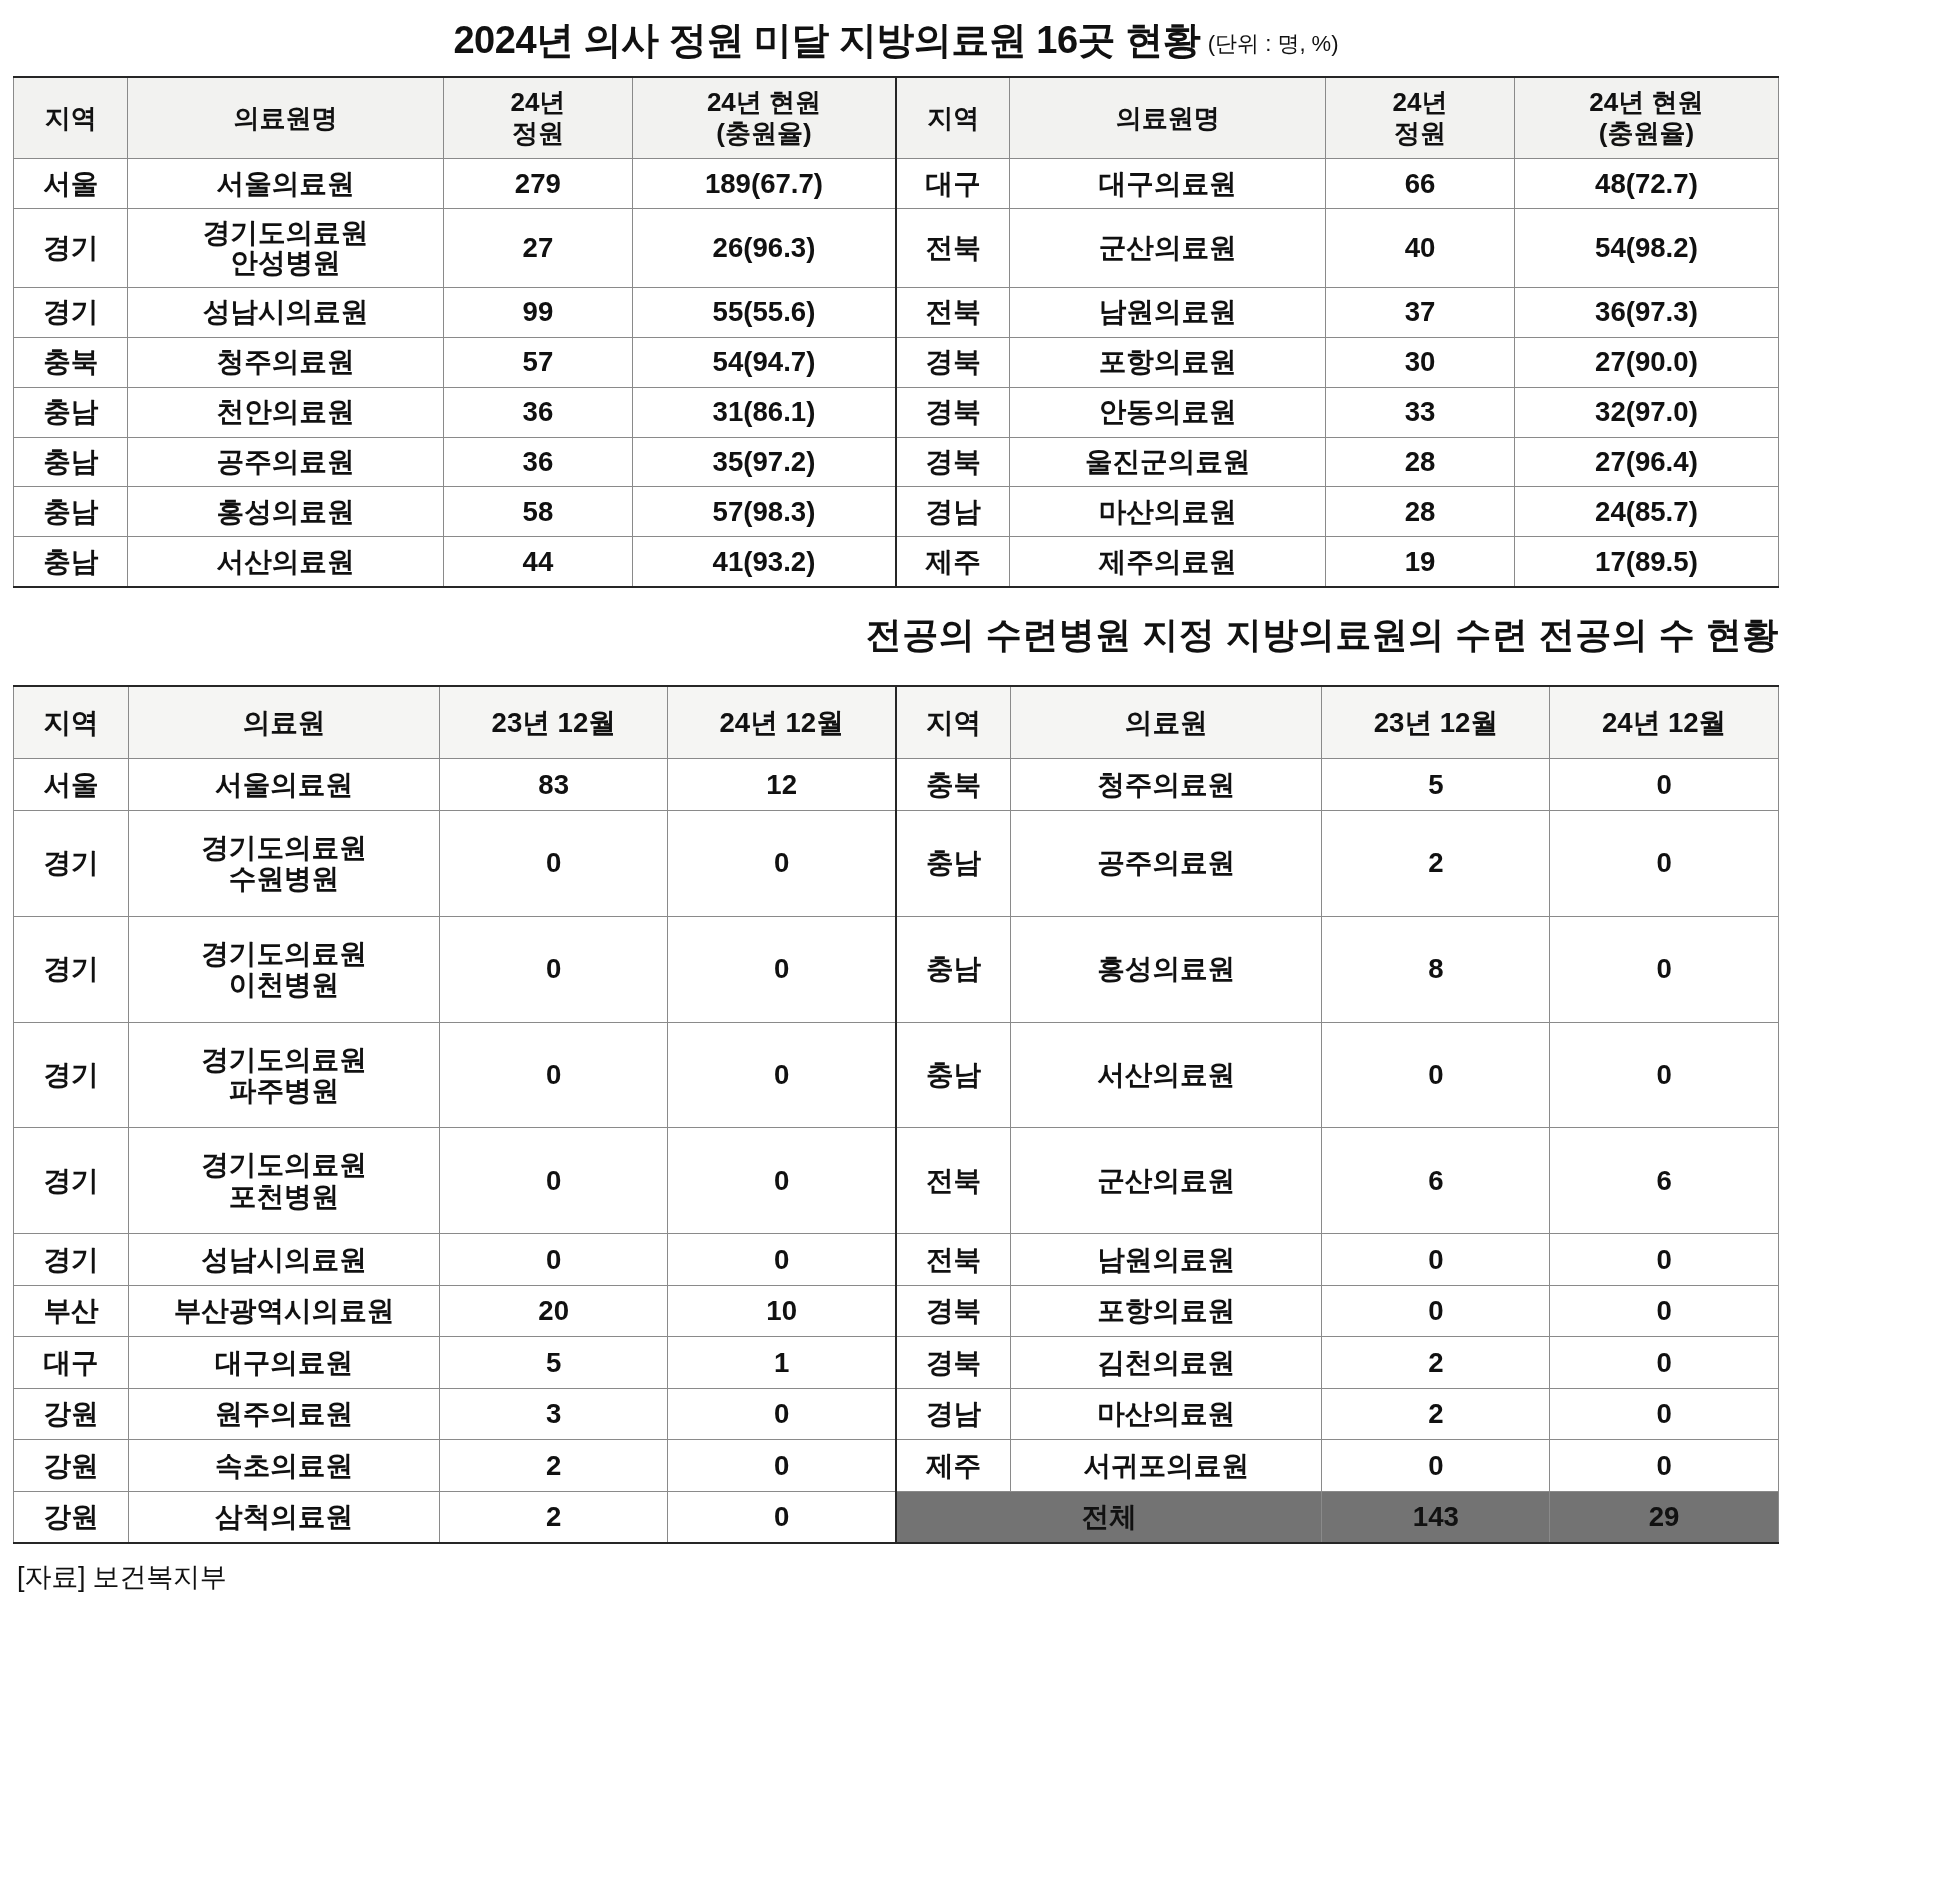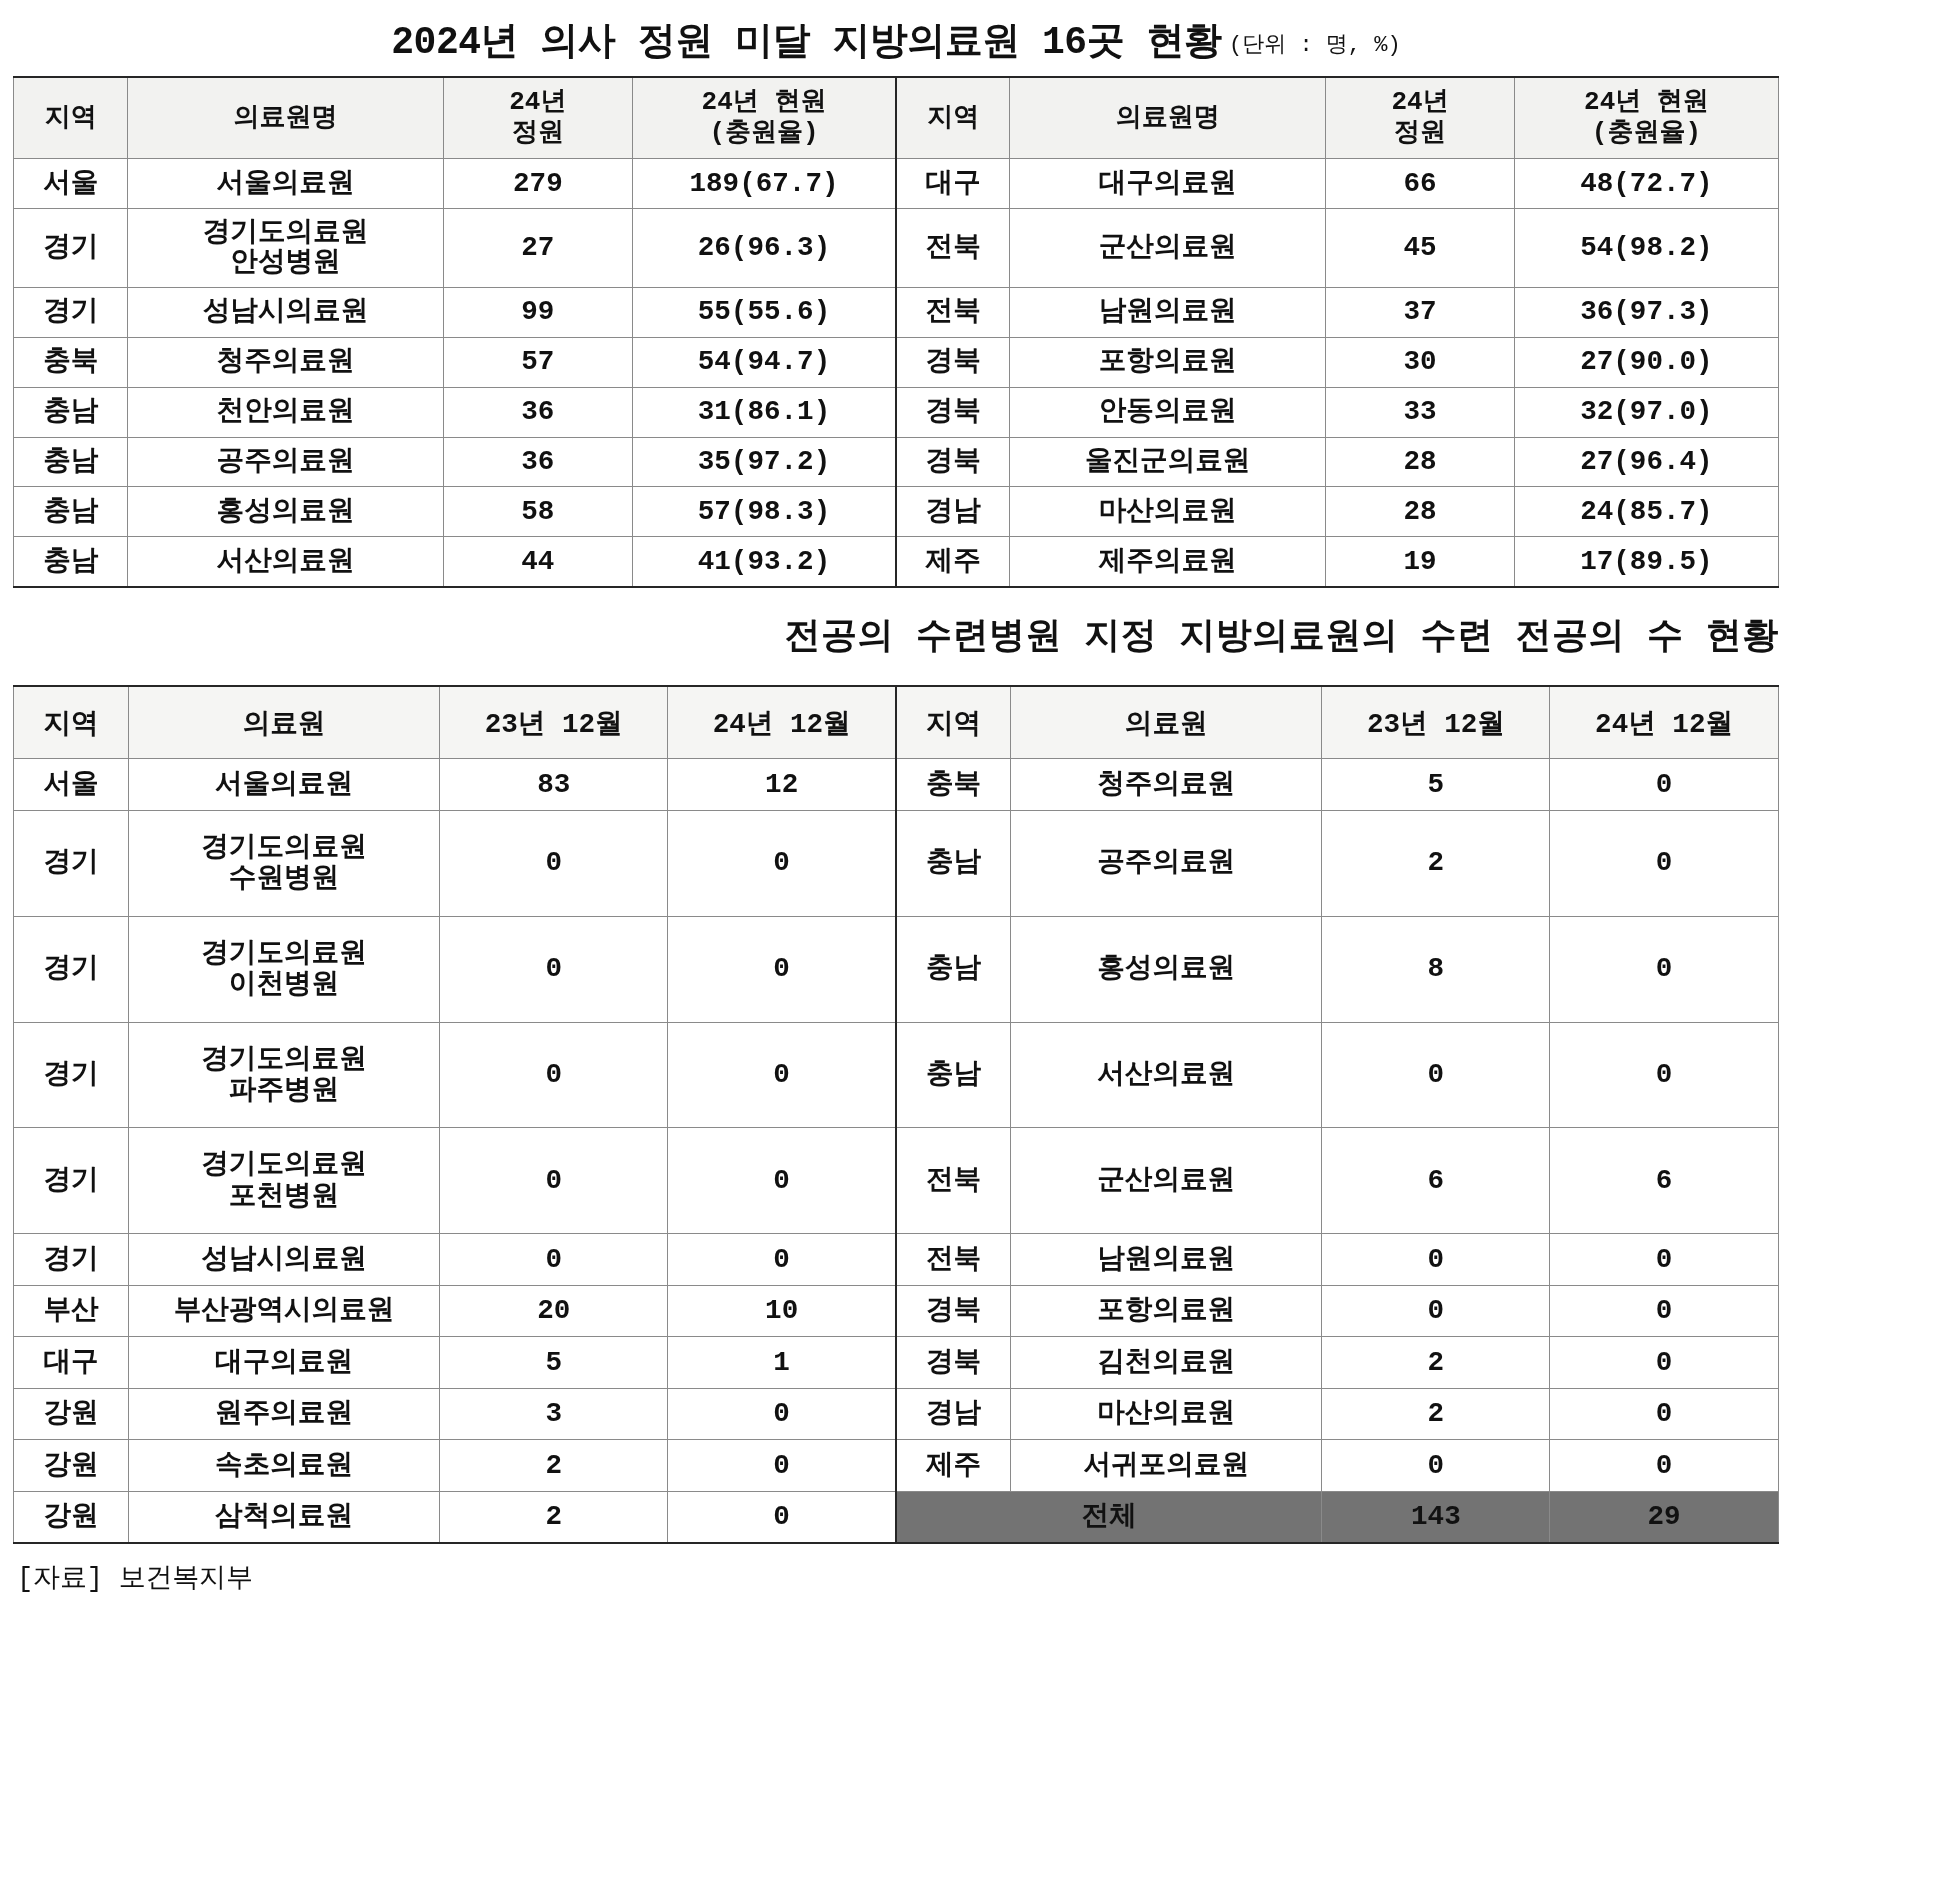--- a/index.html
+++ b/index.html
@@ -11,21 +11,20 @@
     width: 1948px;
     min-height: 1897px;
     font-family: "Liberation Sans", "DejaVu Sans", sans-serif;
     color: #111111;
     -webkit-font-smoothing: antialiased;
   }
   .page {
     width: 1792px;
     box-sizing: border-box;
     padding: 9.5px 13.3px 0 13.3px;
-    font-family: Liberation Mono, monospace;
   }
 
   
   .title-block {
     text-align: center;
     padding: 5.7px 0 9.5px 0;
   }
   .title-main {
     font-size: 38px;
     font-weight: bold;
@@ -174,21 +173,21 @@
       <tr>
         <td>경기</td>
         <td class="two-line">
           <div>경기도의료원</div>
           <div>안성병원</div>
         </td>
         <td>27</td>
         <td>26(96.3)</td>
         <td class="mid-sep">전북</td>
         <td>군산의료원</td>
-        <td>45</td>
+        <td>40</td>
         <td>54(98.2)</td>
       </tr>
       <tr>
         <td>경기</td>
         <td>성남시의료원</td>
         <td>99</td>
         <td>55(55.6)</td>
         <td class="mid-sep">전북</td>
         <td>남원의료원</td>
         <td>37</td>

